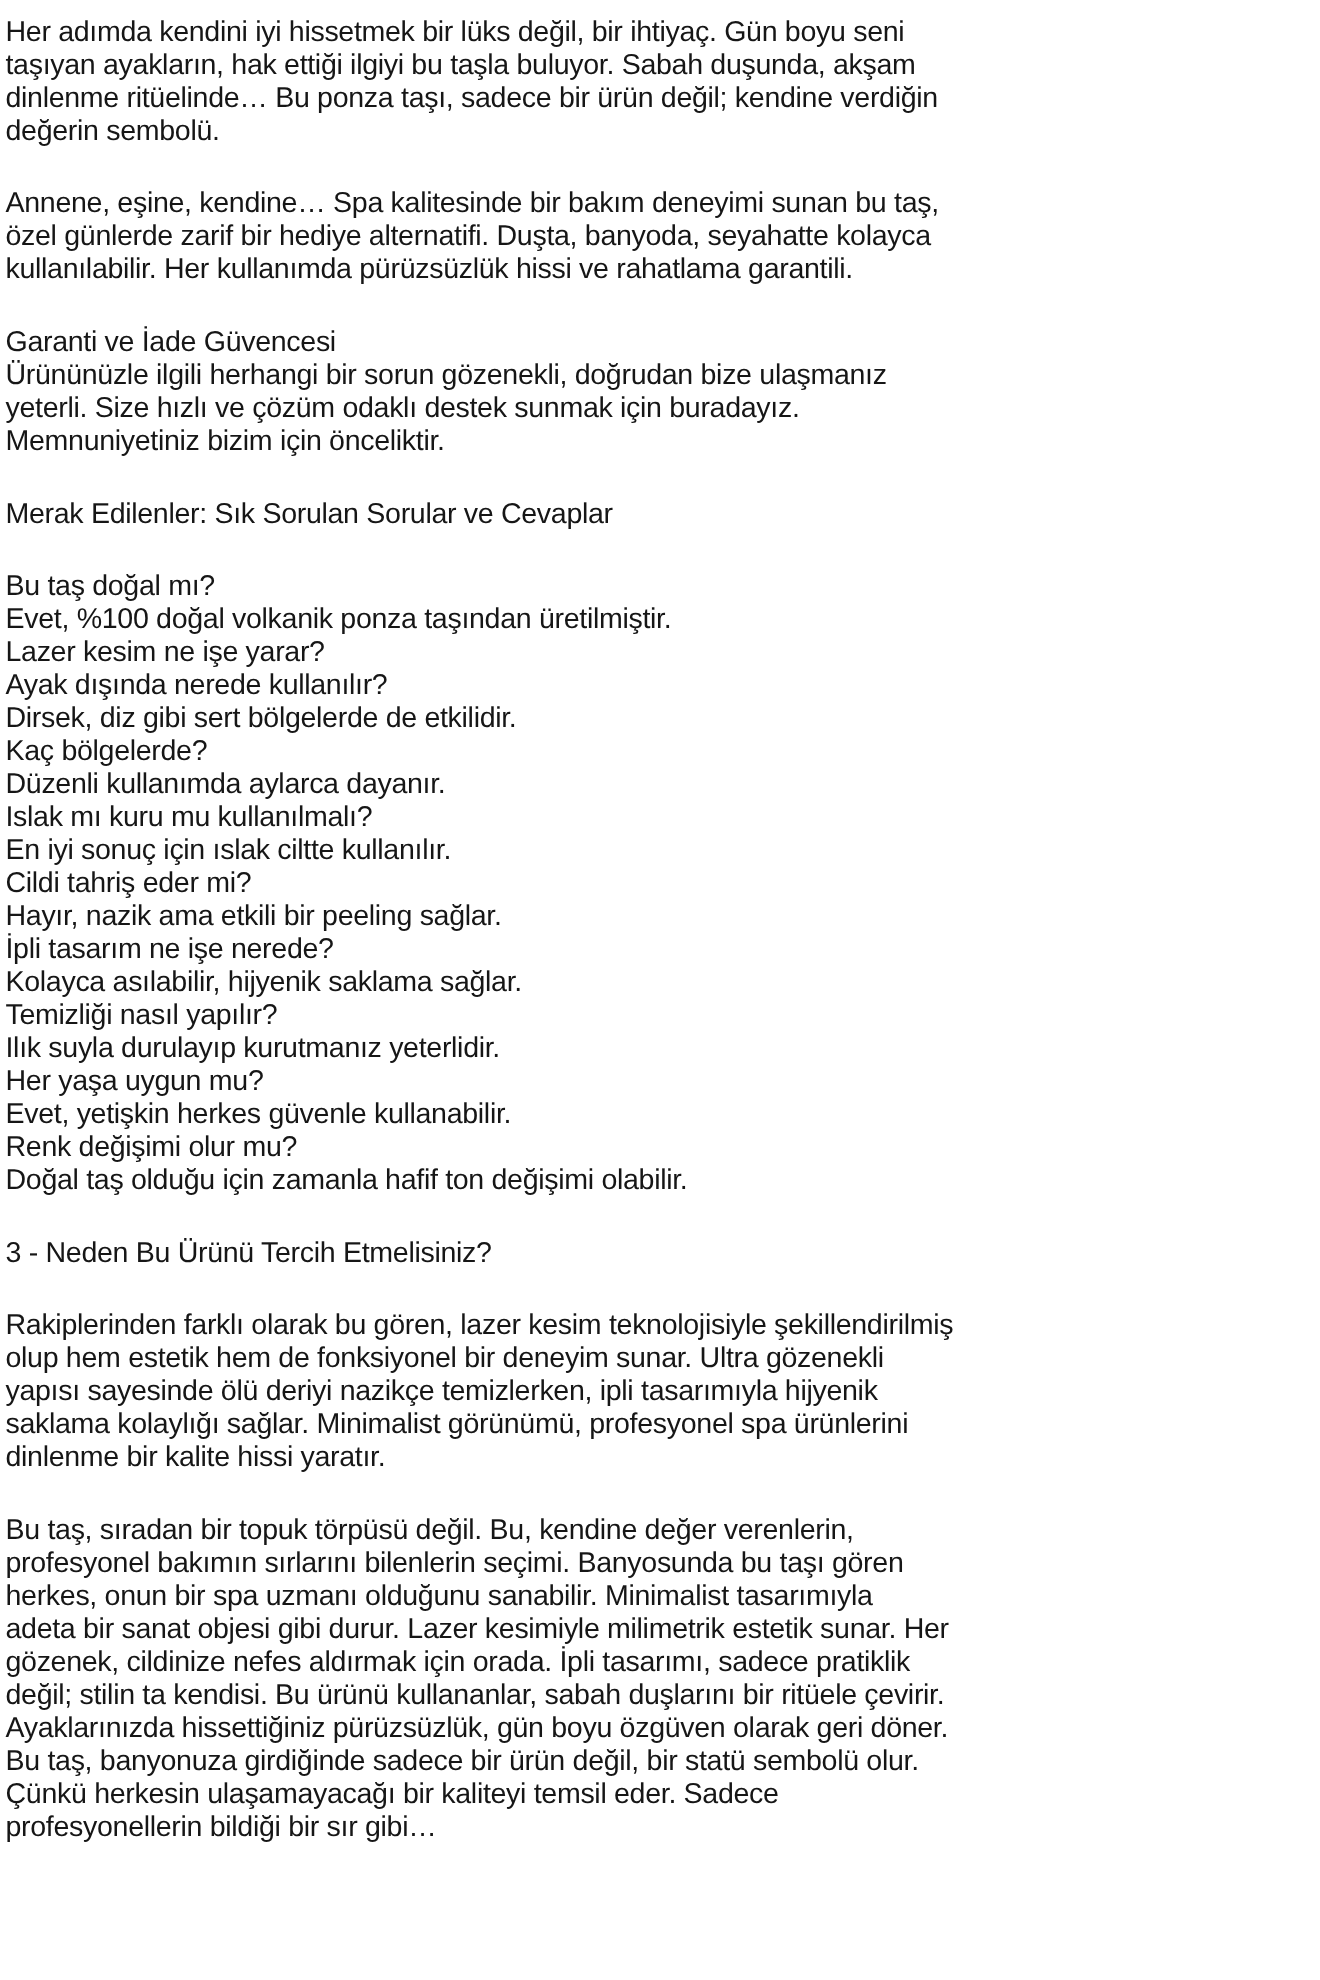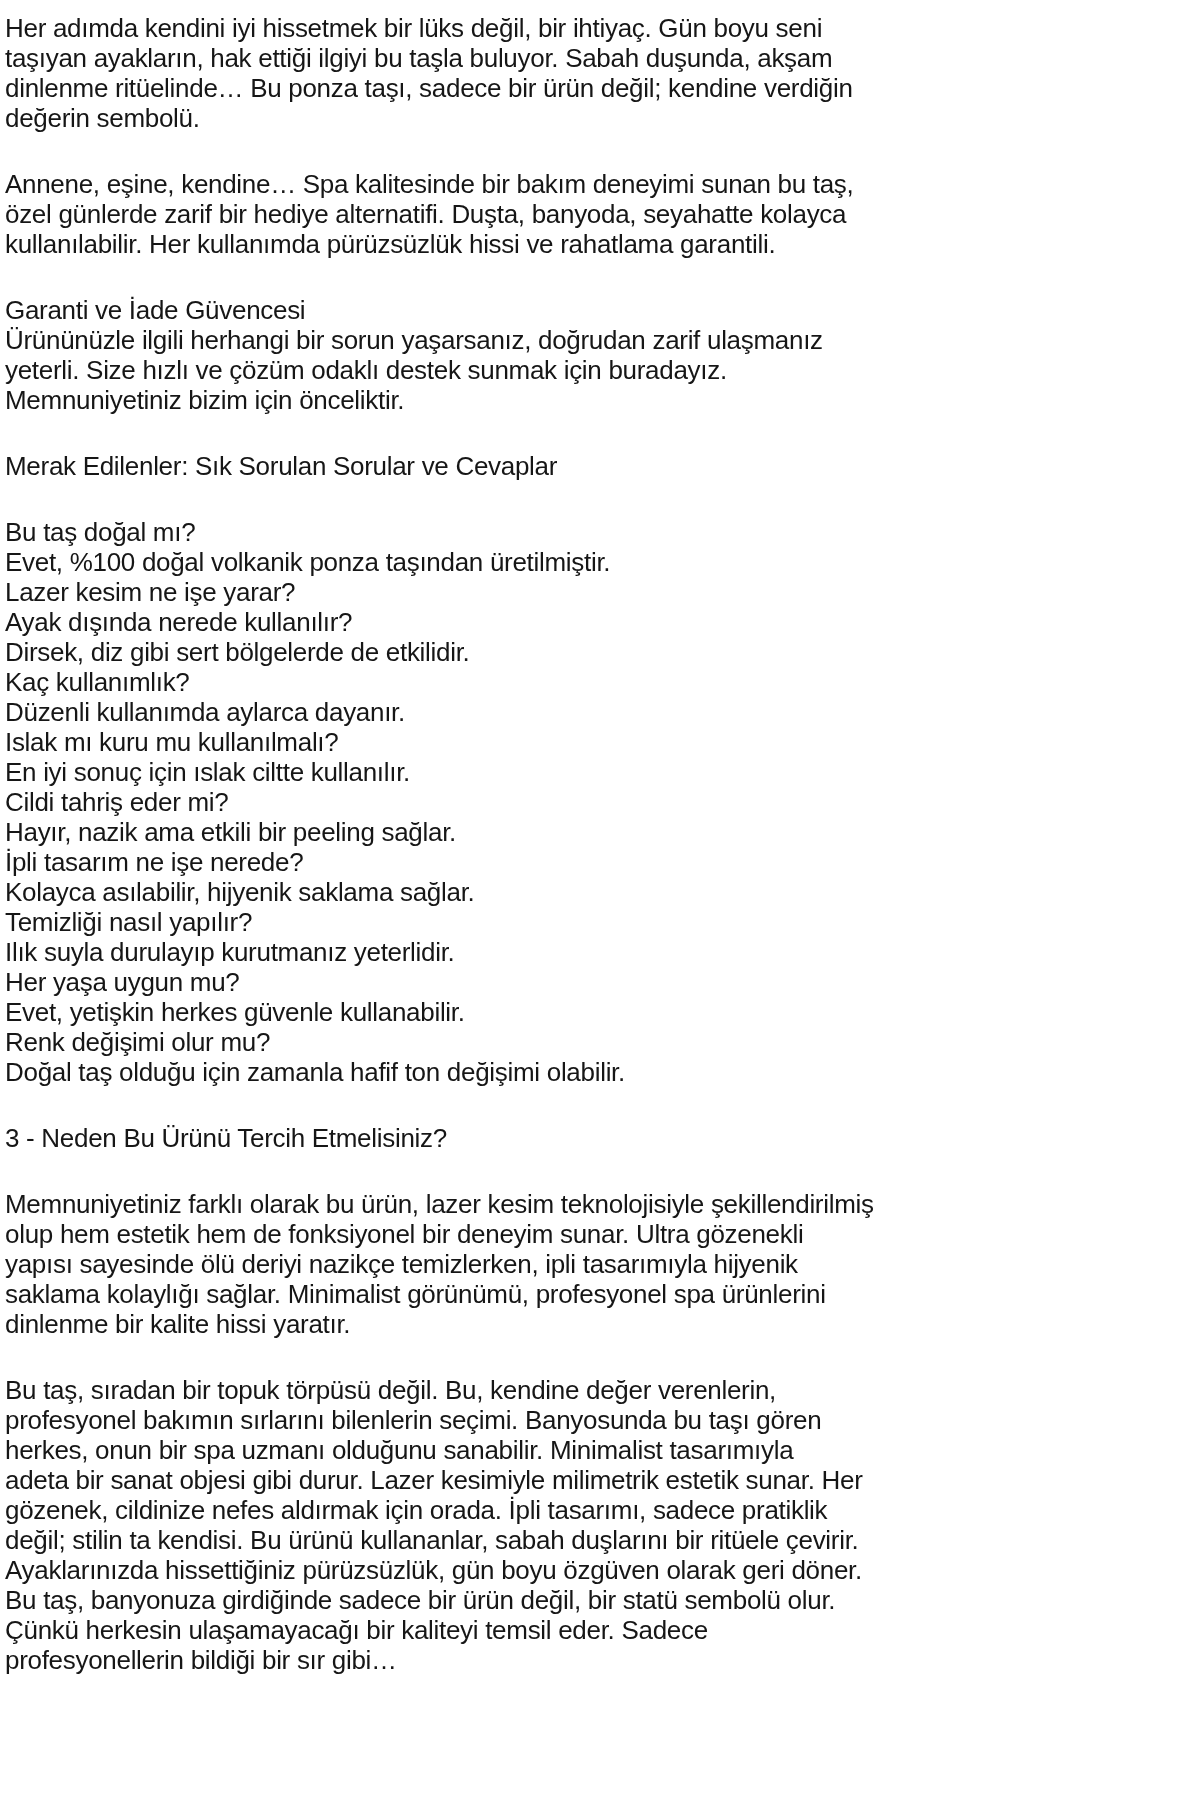--- a/index.html
+++ b/index.html
@@ -44,53 +44,53 @@
         <div class="line">dinlenme ritüelinde… Bu ponza taşı, sadece bir ürün değil; kendine verdiğin</div>
         <div class="line">değerin sembolü.</div>
       </div>
       <div class="block">
         <div class="line">Annene, eşine, kendine… Spa kalitesinde bir bakım deneyimi sunan bu taş,</div>
         <div class="line">özel günlerde zarif bir hediye alternatifi. Duşta, banyoda, seyahatte kolayca</div>
         <div class="line">kullanılabilir. Her kullanımda pürüzsüzlük hissi ve rahatlama garantili.</div>
       </div>
       <div class="block">
         <div class="line">Garanti ve İade Güvencesi</div>
-        <div class="line">Ürününüzle ilgili herhangi bir sorun yaşarsanız, doğrudan zarif ulaşmanız</div>
+        <div class="line">Ürününüzle ilgili herhangi bir sorun gözenekli, doğrudan bize ulaşmanız</div>
         <div class="line">yeterli. Size hızlı ve çözüm odaklı destek sunmak için buradayız.</div>
         <div class="line">Memnuniyetiniz bizim için önceliktir.</div>
       </div>
       <div class="block">
         <div class="line">Merak Edilenler: Sık Sorulan Sorular ve Cevaplar</div>
       </div>
       <div class="block">
         <div class="line">Bu taş doğal mı?</div>
         <div class="line">Evet, %100 doğal volkanik ponza taşından üretilmiştir.</div>
         <div class="line">Lazer kesim ne işe yarar?</div>
         <div class="line">Ayak dışında nerede kullanılır?</div>
         <div class="line">Dirsek, diz gibi sert bölgelerde de etkilidir.</div>
-        <div class="line">Kaç kullanımlık?</div>
+        <div class="line">Kaç bölgelerde?</div>
         <div class="line">Düzenli kullanımda aylarca dayanır.</div>
         <div class="line">Islak mı kuru mu kullanılmalı?</div>
         <div class="line">En iyi sonuç için ıslak ciltte kullanılır.</div>
         <div class="line">Cildi tahriş eder mi?</div>
         <div class="line">Hayır, nazik ama etkili bir peeling sağlar.</div>
         <div class="line">İpli tasarım ne işe nerede?</div>
         <div class="line">Kolayca asılabilir, hijyenik saklama sağlar.</div>
         <div class="line">Temizliği nasıl yapılır?</div>
         <div class="line">Ilık suyla durulayıp kurutmanız yeterlidir.</div>
         <div class="line">Her yaşa uygun mu?</div>
         <div class="line">Evet, yetişkin herkes güvenle kullanabilir.</div>
         <div class="line">Renk değişimi olur mu?</div>
         <div class="line">Doğal taş olduğu için zamanla hafif ton değişimi olabilir.</div>
       </div>
       <div class="block">
         <div class="line">3 - Neden Bu Ürünü Tercih Etmelisiniz?</div>
       </div>
       <div class="block">
-        <div class="line">Memnuniyetiniz farklı olarak bu ürün, lazer kesim teknolojisiyle şekillendirilmiş</div>
+        <div class="line">Rakiplerinden farklı olarak bu gören, lazer kesim teknolojisiyle şekillendirilmiş</div>
         <div class="line">olup hem estetik hem de fonksiyonel bir deneyim sunar. Ultra gözenekli</div>
         <div class="line">yapısı sayesinde ölü deriyi nazikçe temizlerken, ipli tasarımıyla hijyenik</div>
         <div class="line">saklama kolaylığı sağlar. Minimalist görünümü, profesyonel spa ürünlerini</div>
         <div class="line">dinlenme bir kalite hissi yaratır.</div>
       </div>
       <div class="block">
         <div class="line">Bu taş, sıradan bir topuk törpüsü değil. Bu, kendine değer verenlerin,</div>
         <div class="line">profesyonel bakımın sırlarını bilenlerin seçimi. Banyosunda bu taşı gören</div>
         <div class="line">herkes, onun bir spa uzmanı olduğunu sanabilir. Minimalist tasarımıyla</div>
         <div class="line">adeta bir sanat objesi gibi durur. Lazer kesimiyle milimetrik estetik sunar. Her</div>

